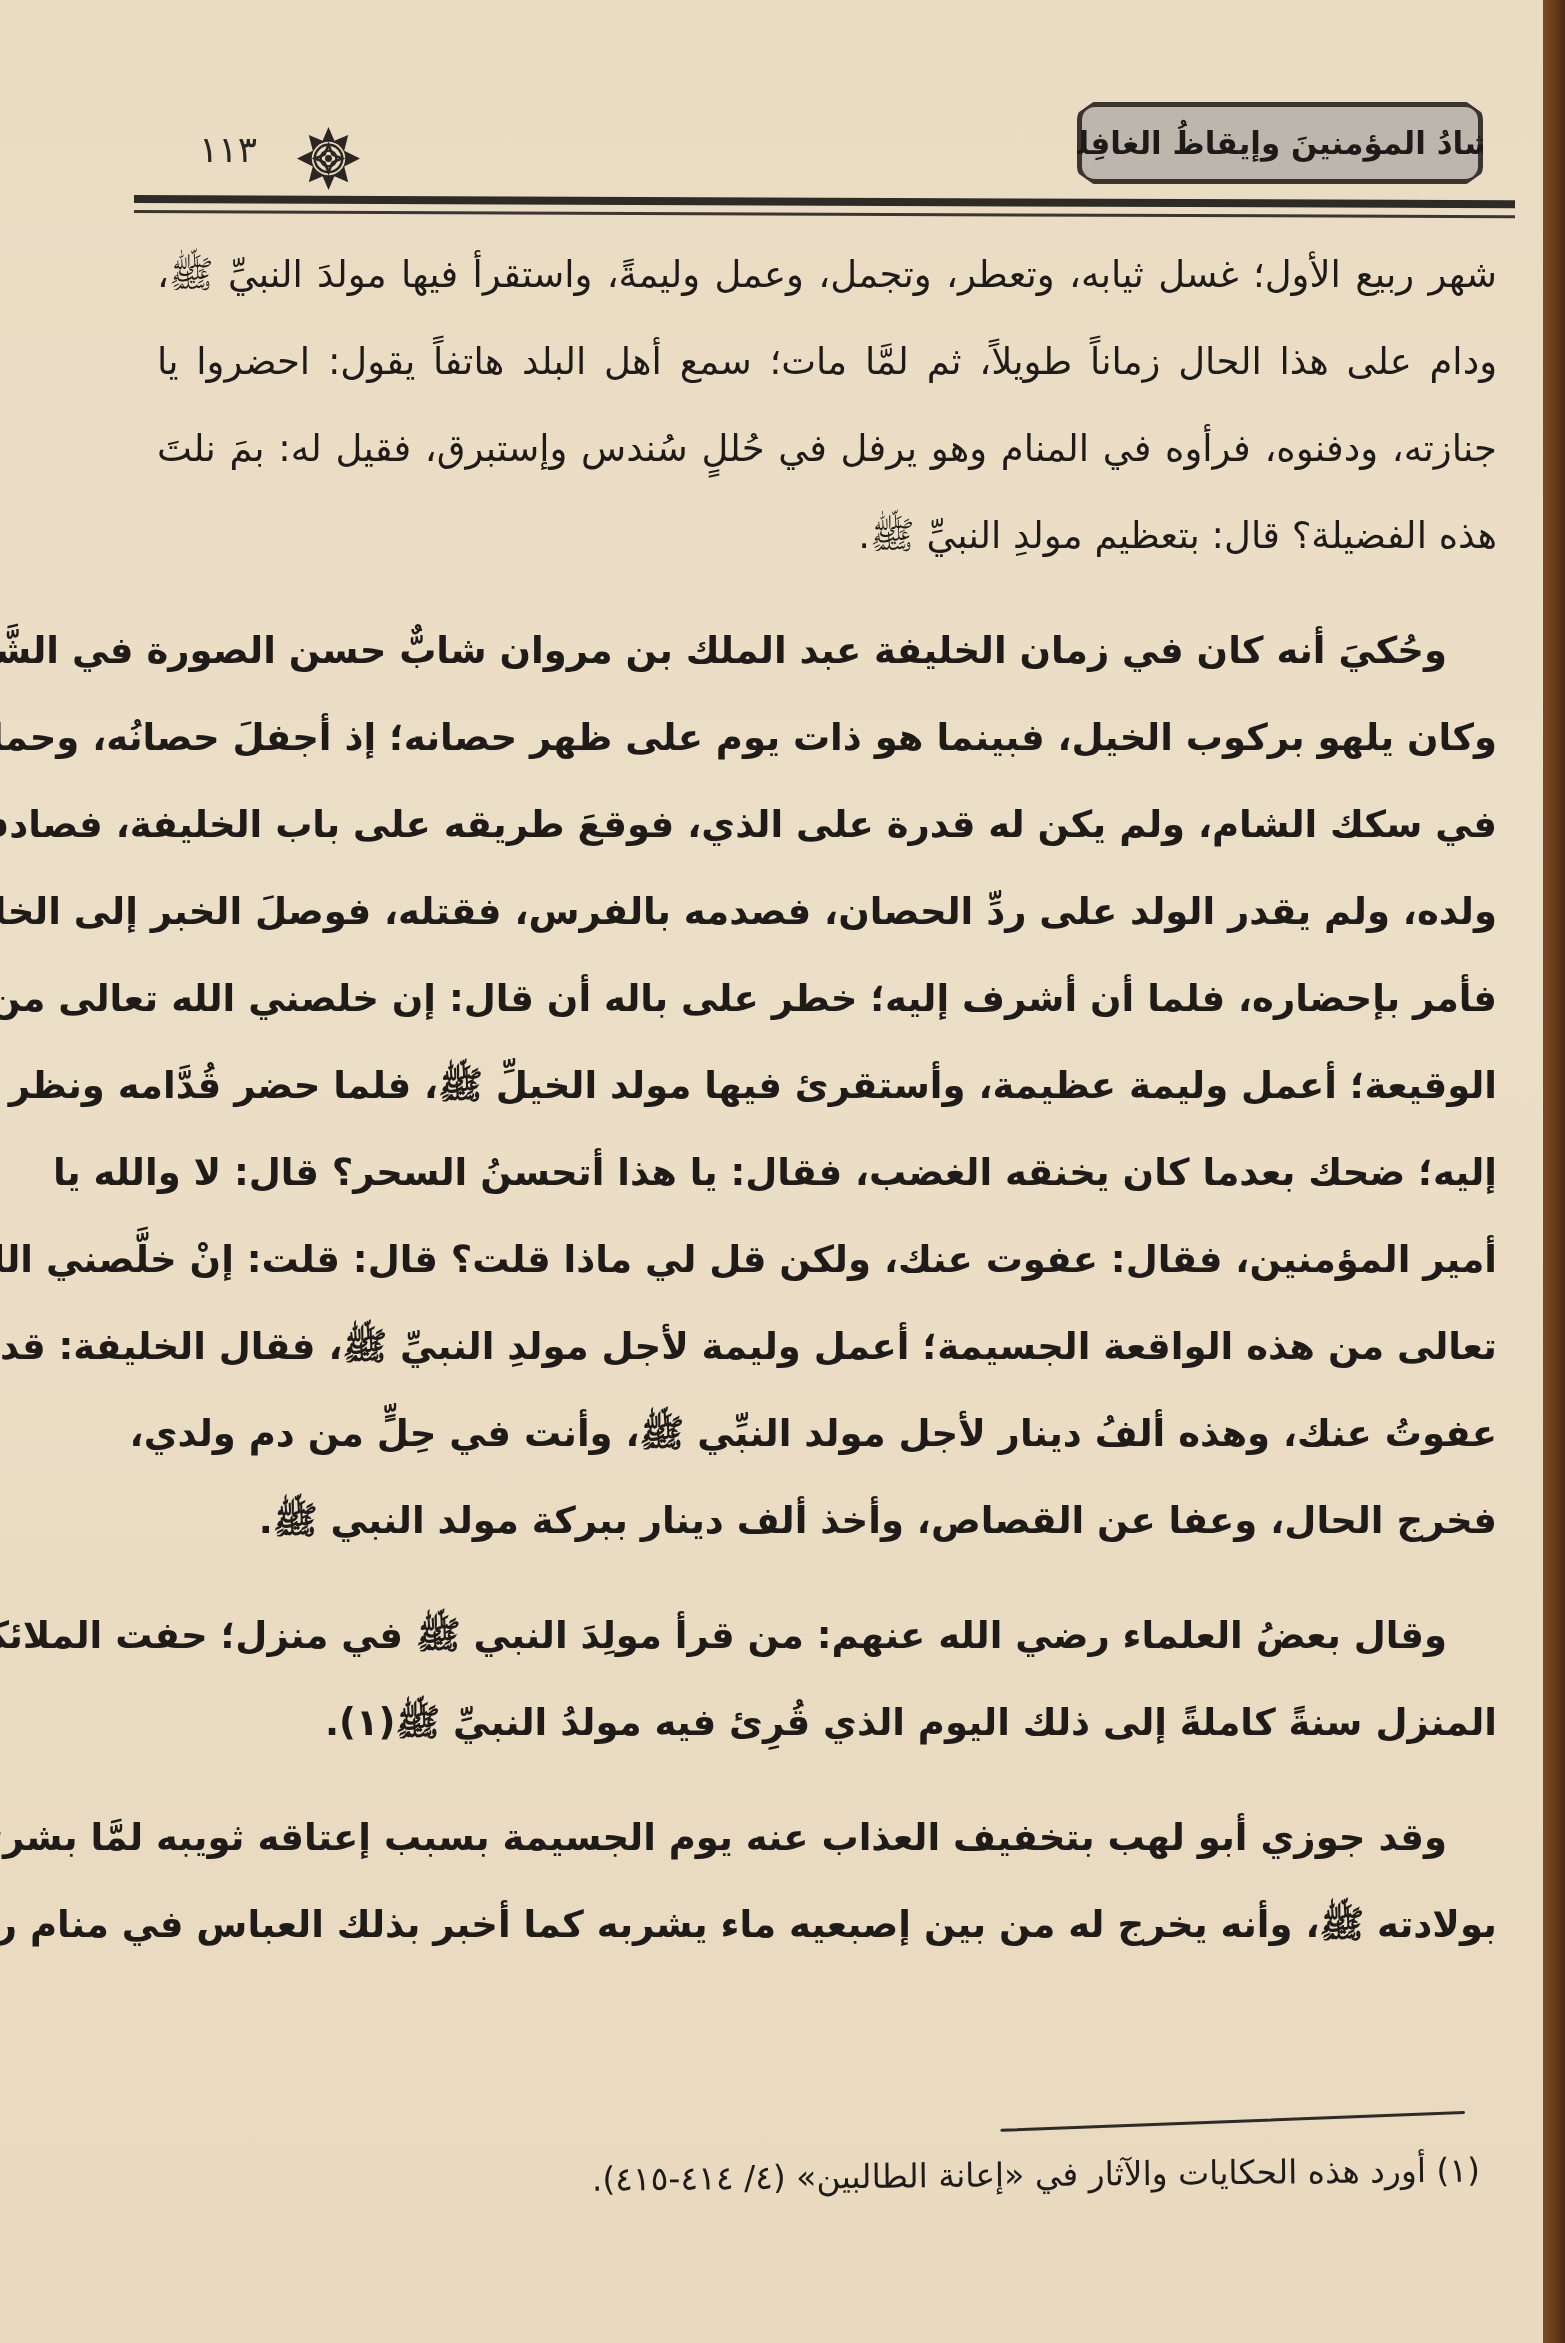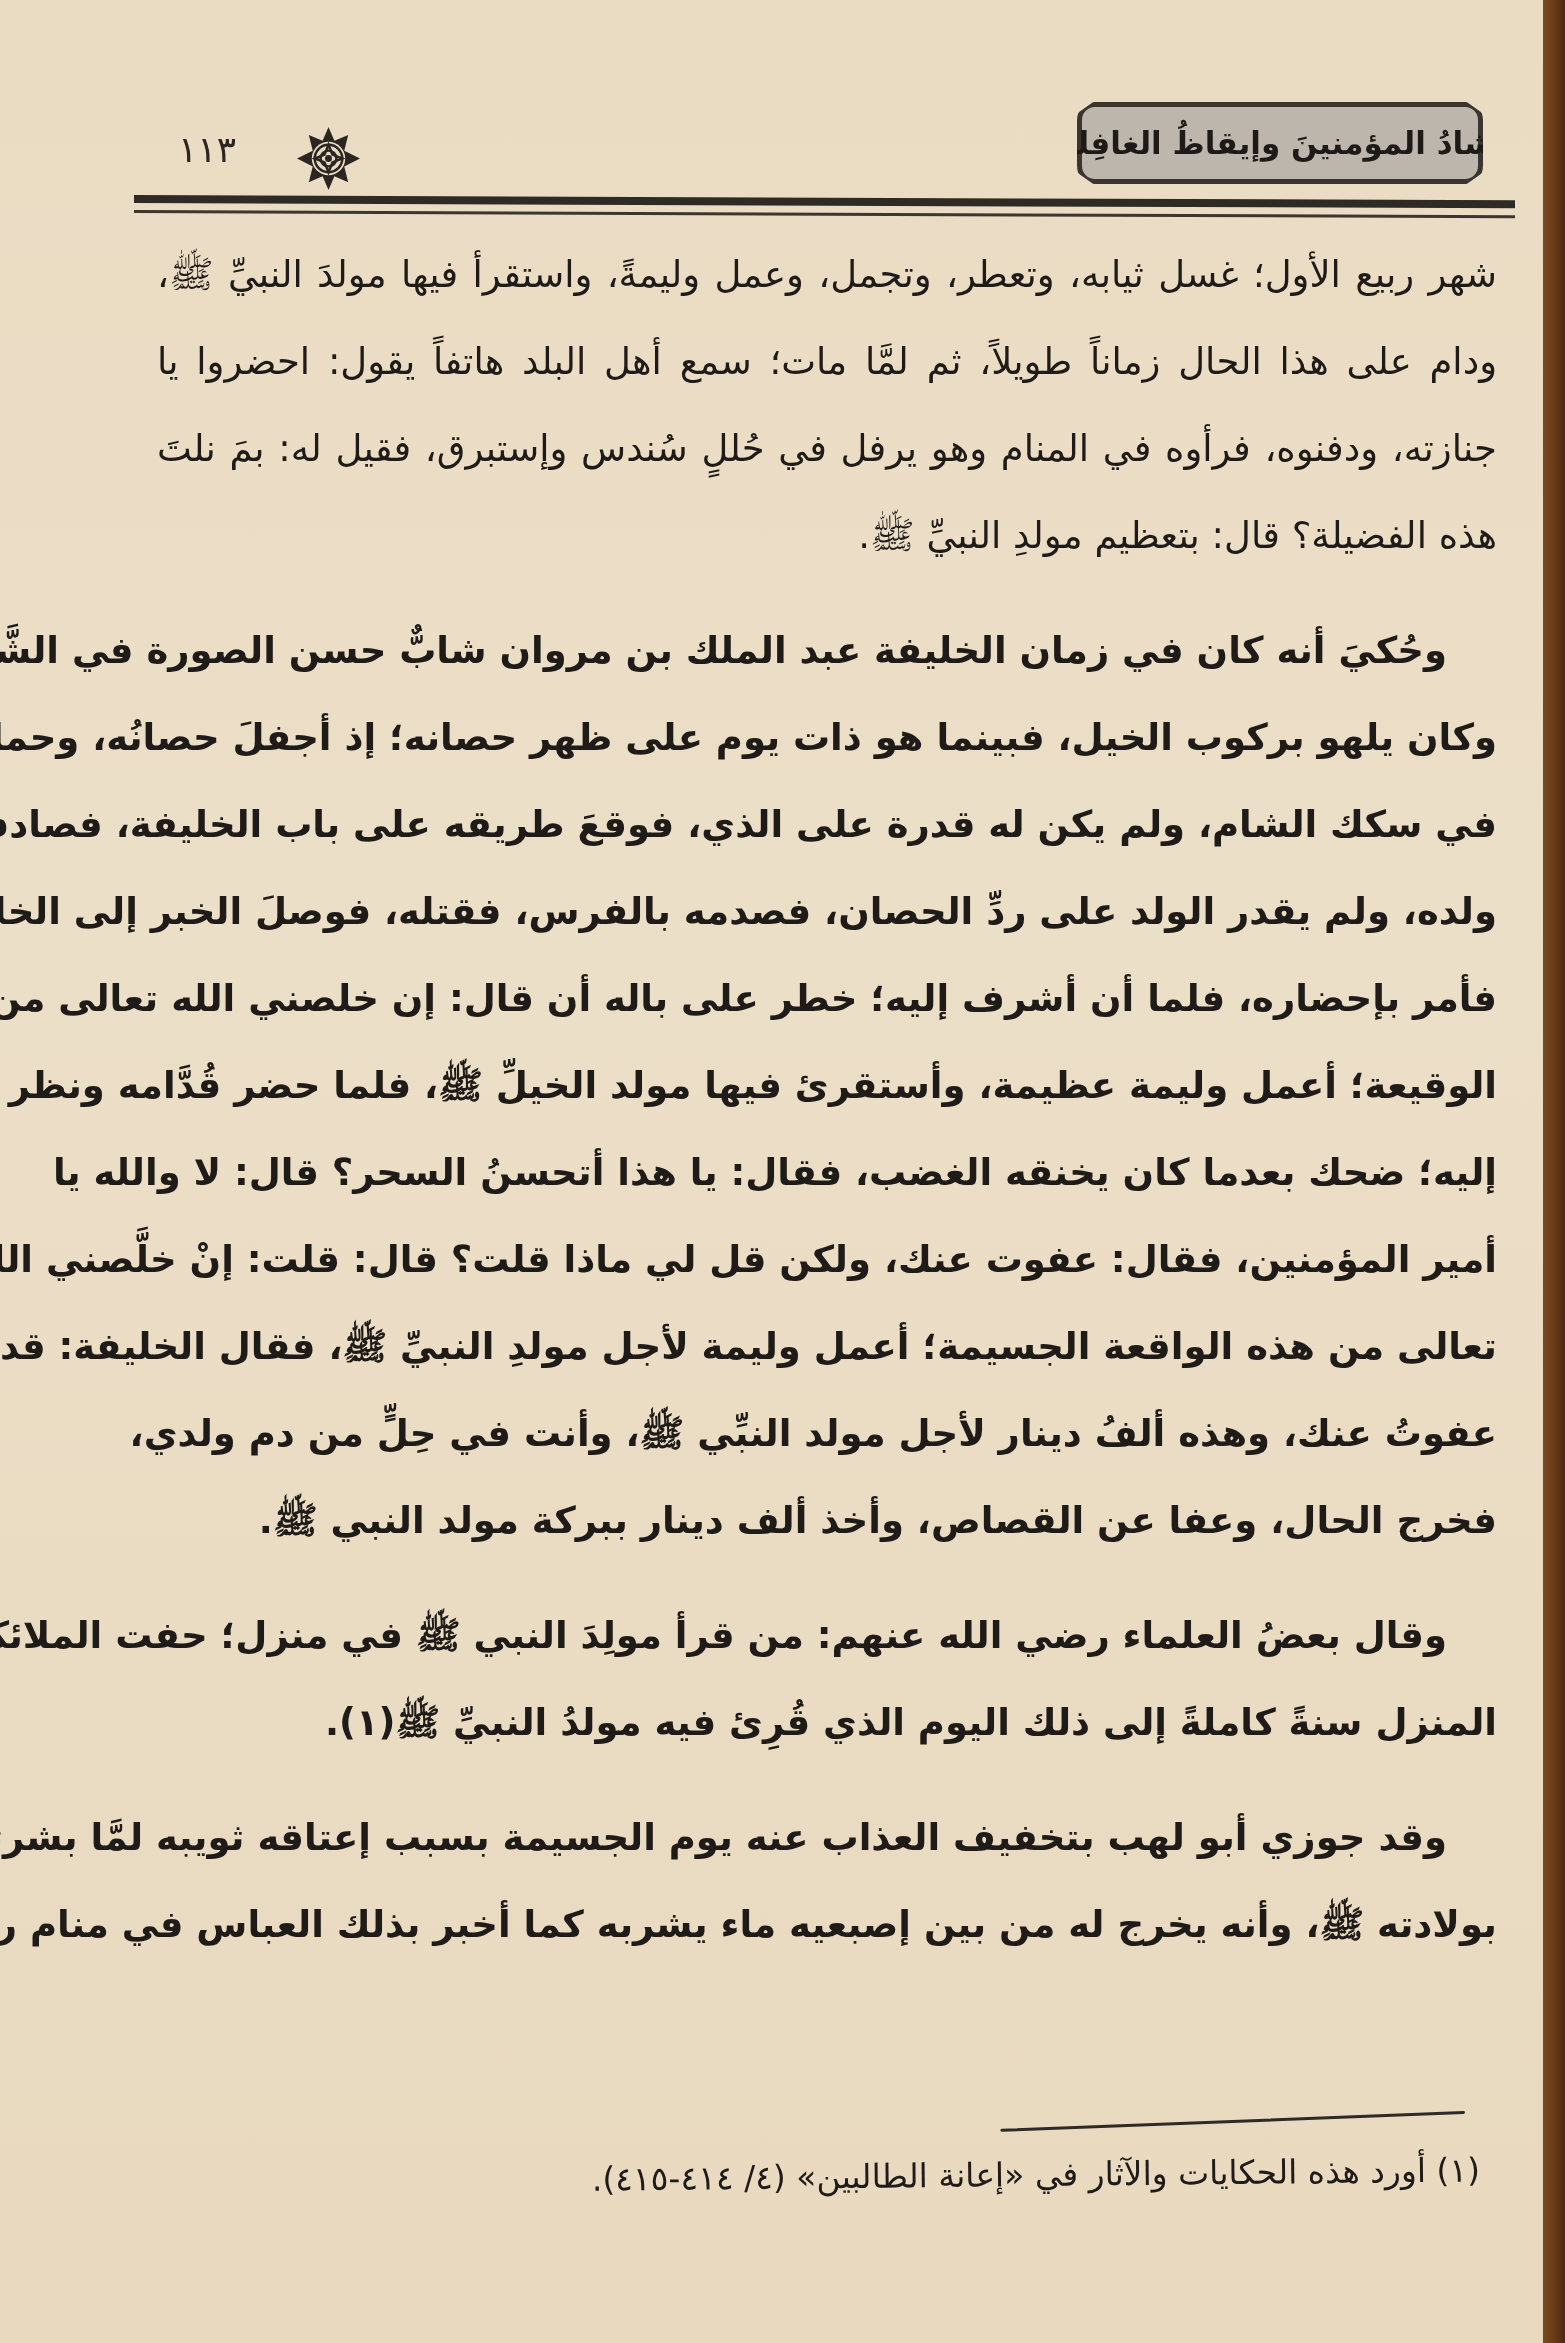--- a/index.html
+++ b/index.html
@@ -25,21 +25,21 @@
   }
   .header-title {
     direction:rtl; font-family:"DejaVu Sans", sans-serif; font-weight:bold;
     font-size:31px; color:#1d1a17; white-space:nowrap;
   }
   .ornament {
     position:absolute; left:297px; top:127px; width:63px; height:63px;
   }
   .page-num {
     position:absolute; left:178px; top:129px; width:79px; font-size:36px;
-    color:#2a2622; direction:rtl; text-align:left;
+    color:#2a2622; direction:rtl; text-align:right;
     font-family:"DejaVu Sans", sans-serif;
   }
   .rule-thick {
     position:absolute; left:134px; top:195px; width:1381px; height:8px;
     background:#2e2a26; transform:rotate(0.22deg); transform-origin:left;
   }
   .rule-thin {
     position:absolute; left:134px; top:210px; width:1381px; height:3px;
     background:#3c3631; transform:rotate(0.22deg); transform-origin:left;
   }

